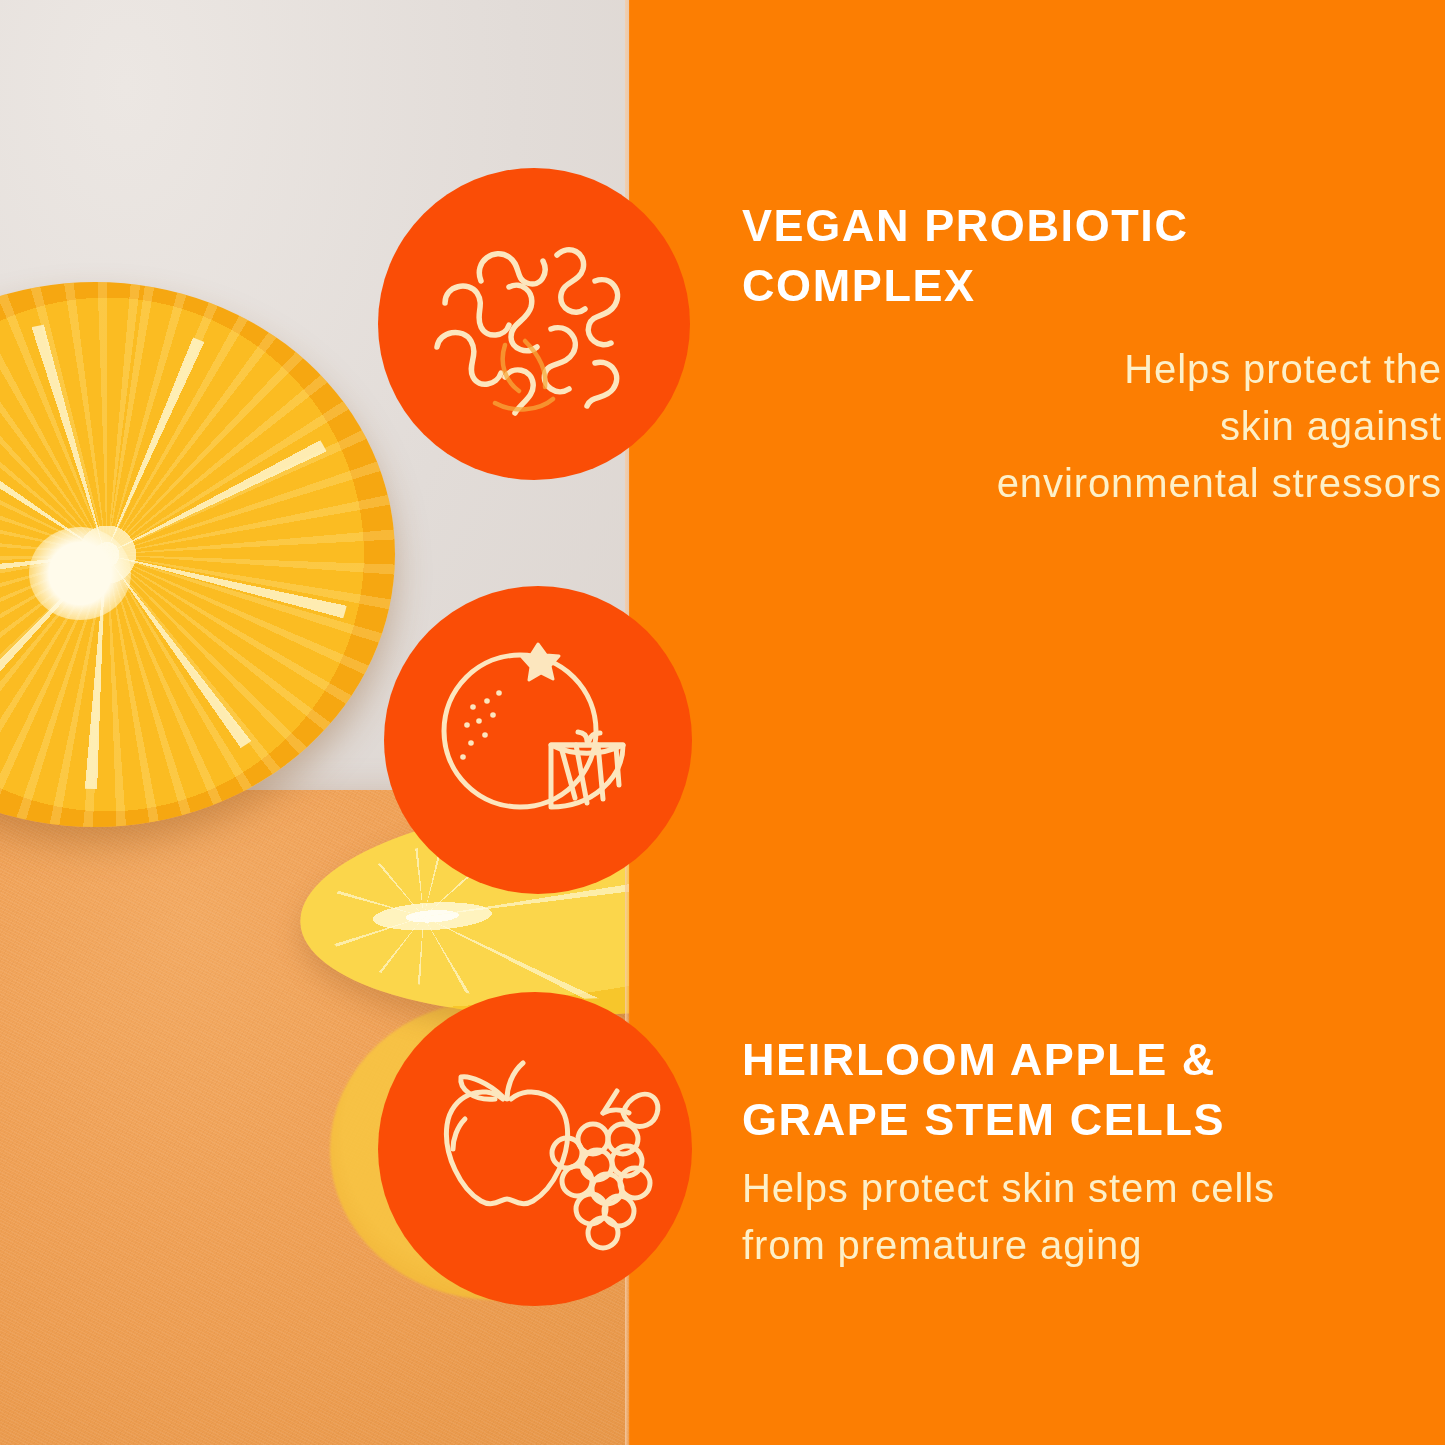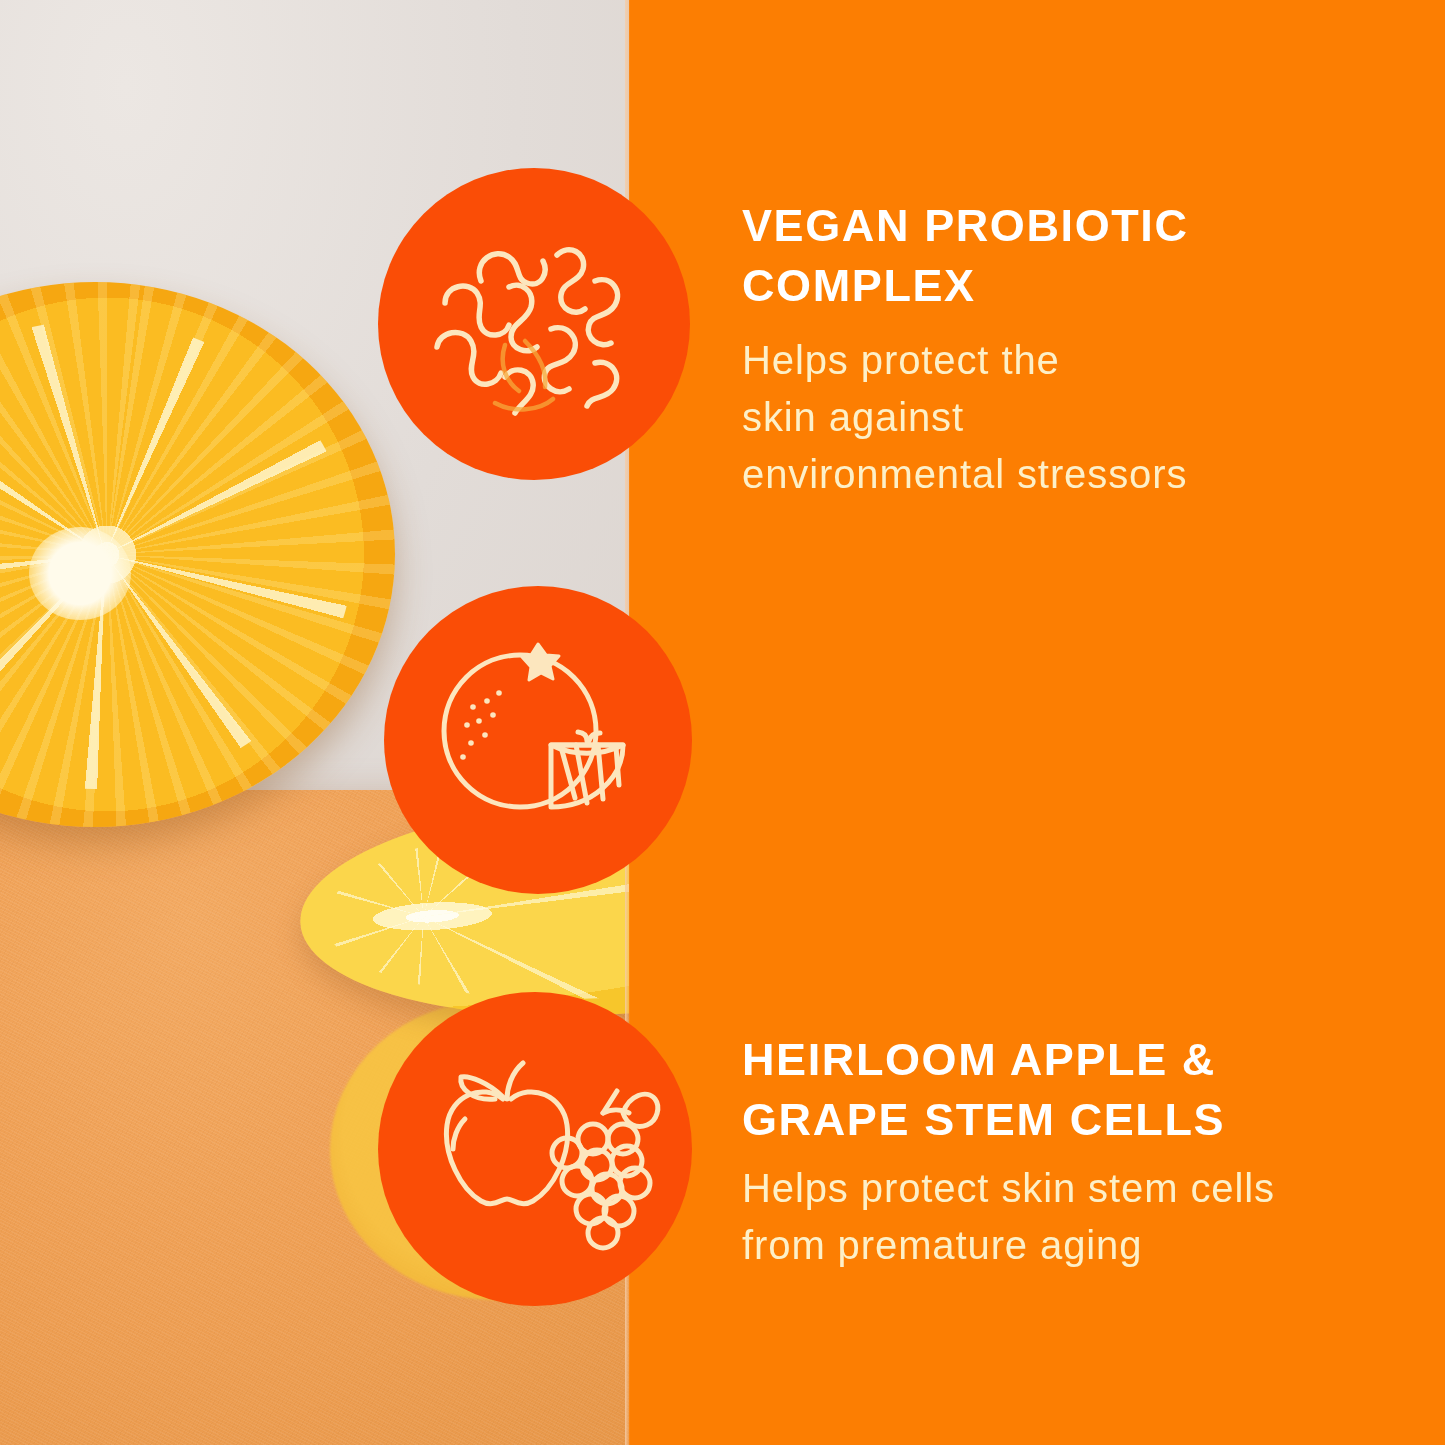--- a/index.html
+++ b/index.html
@@ -231,21 +231,21 @@
         <path d="M96 146 C90 164, 96 182, 110 192"></path>
         <path d="M116 142 C130 156, 138 172, 136 188"></path>
         <path d="M86 204 C104 214, 130 212, 144 200"></path>
       </g>
     </svg>
   </div>
 
   <div class="feature-text" style="left:742px; top:196px; width:700px;">
     <div class="feature-title">VEGAN PROBIOTIC
 COMPLEX</div>
-    <div class="feature-desc" style="margin-top:16px;">Helps protect the
+    <div class="feature-desc" style="margin-top:25px;text-align:right;">Helps protect the
 skin against
 environmental stressors</div>
   </div>
 
   <div class="badge" style="left:384px; top:586px; width:308px; height:308px;">
     <svg width="250" height="250" viewBox="0 0 250 250">
       <g fill="none" stroke="#FCE6BE" stroke-width="5" stroke-linecap="round" stroke-linejoin="round">
         <circle cx="107" cy="116" r="76"></circle>
         <path d="M118 40 l7 -11 8 11 13 1 -9 10 3 13 -12 -6 -12 7 2 -13 -9 -10 z" fill="#FCE6BE" stroke-width="3"></path>
         <path d="M138 130 a72 62 0 0 0 72 0 z"></path>

